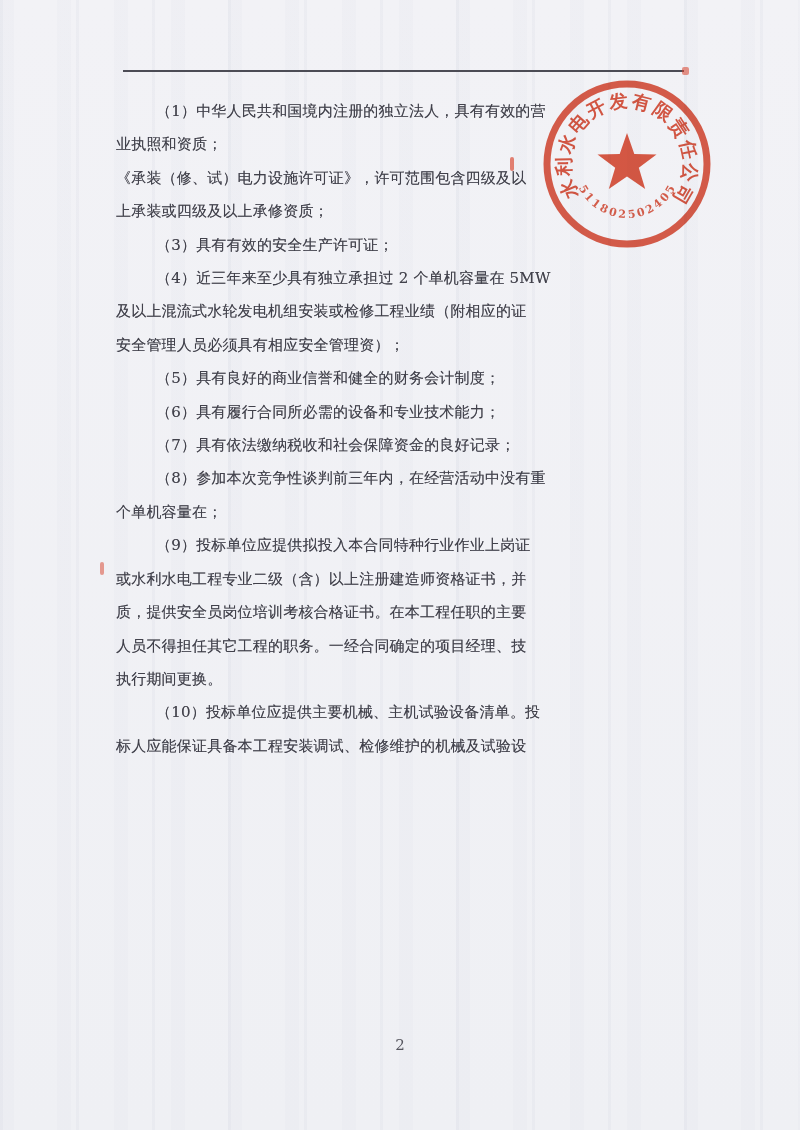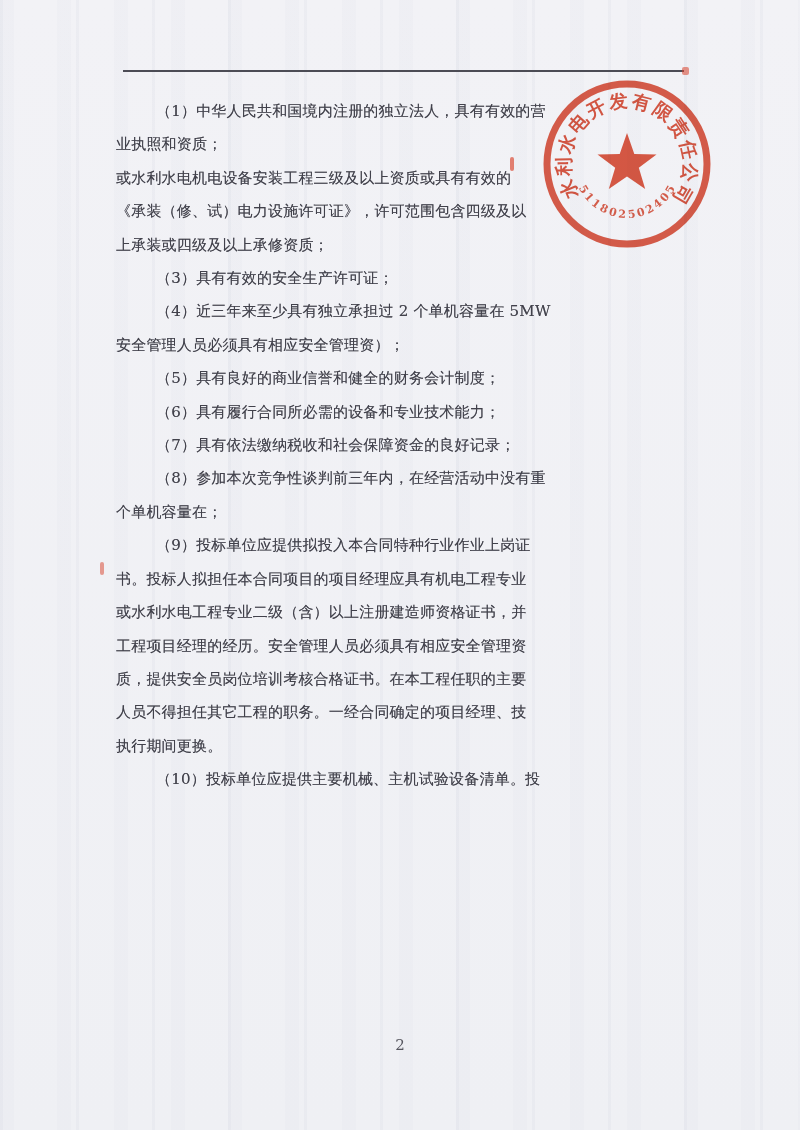--- a/index.html
+++ b/index.html
@@ -67,39 +67,38 @@
 </head>
 <body>
 
 <div class="page">
 
   <div class="top-rule"></div>
 
   <div class="doc-body">
       <div class="line indent">（1）中华人民共和国境内注册的独立法人，具有有效的营</div>
       <div class="line">业执照和资质；</div>
-      <div class="line">或水利水电机电设备安装工程三级及以上资质或具有有效的</div>
       <div class="line">《承装（修、试）电力设施许可证》，许可范围包含四级及以</div>
       <div class="line">上承装或四级及以上承修资质；</div>
       <div class="line indent">（3）具有有效的安全生产许可证；</div>
       <div class="line indent">（4）近三年来至少具有独立承担过 2 个单机容量在 5MW</div>
+      <div class="line">及以上混流式水轮发电机组安装或检修工程业绩（附相应的证</div>
       <div class="line">安全管理人员必须具有相应安全管理资）；</div>
       <div class="line indent">（5）具有良好的商业信誉和健全的财务会计制度；</div>
       <div class="line indent">（6）具有履行合同所必需的设备和专业技术能力；</div>
       <div class="line indent">（7）具有依法缴纳税收和社会保障资金的良好记录；</div>
       <div class="line indent">（8）参加本次竞争性谈判前三年内，在经营活动中没有重</div>
       <div class="line">个单机容量在；</div>
       <div class="line indent">（9）投标单位应提供拟投入本合同特种行业作业上岗证</div>
-      <div class="line">书。投标人拟担任本合同项目的项目经理应具有机电工程专业</div>
       <div class="line">或水利水电工程专业二级（含）以上注册建造师资格证书，并</div>
-      <div class="line">工程项目经理的经历。安全管理人员必须具有相应安全管理资</div>
       <div class="line">质，提供安全员岗位培训考核合格证书。在本工程任职的主要</div>
       <div class="line">人员不得担任其它工程的职务。一经合同确定的项目经理、技</div>
       <div class="line">执行期间更换。</div>
       <div class="line indent">（10）投标单位应提供主要机械、主机试验设备清单。投</div>
+      <div class="line">标人应能保证具备本工程安装调试、检修维护的机械及试验设</div>
     </div>
 
   <div class="stamp">
     <svg width="174" height="174" viewBox="0 0 174 174">
       <defs>
         <path id="arcTop" d="M 40.3 118.7 A 57 57 0 1 1 133.7 118.7" fill="none"></path>
         <path id="arcBottom" d="M 36.3 104.5 A 54 54 0 0 0 137.7 104.5" fill="none"></path>
       </defs>
       <circle cx="87" cy="86" r="80" fill="none" stroke="#d9422a" stroke-width="7" opacity="0.92"></circle>
       <polygon points="87,55 94.3,76 116.5,76.4 98.8,89.8 105.2,111.1 87,98.4 68.8,111.1 75.2,89.8 57.5,76.4 79.7,76" fill="#dc452b" opacity="0.95"></polygon>

